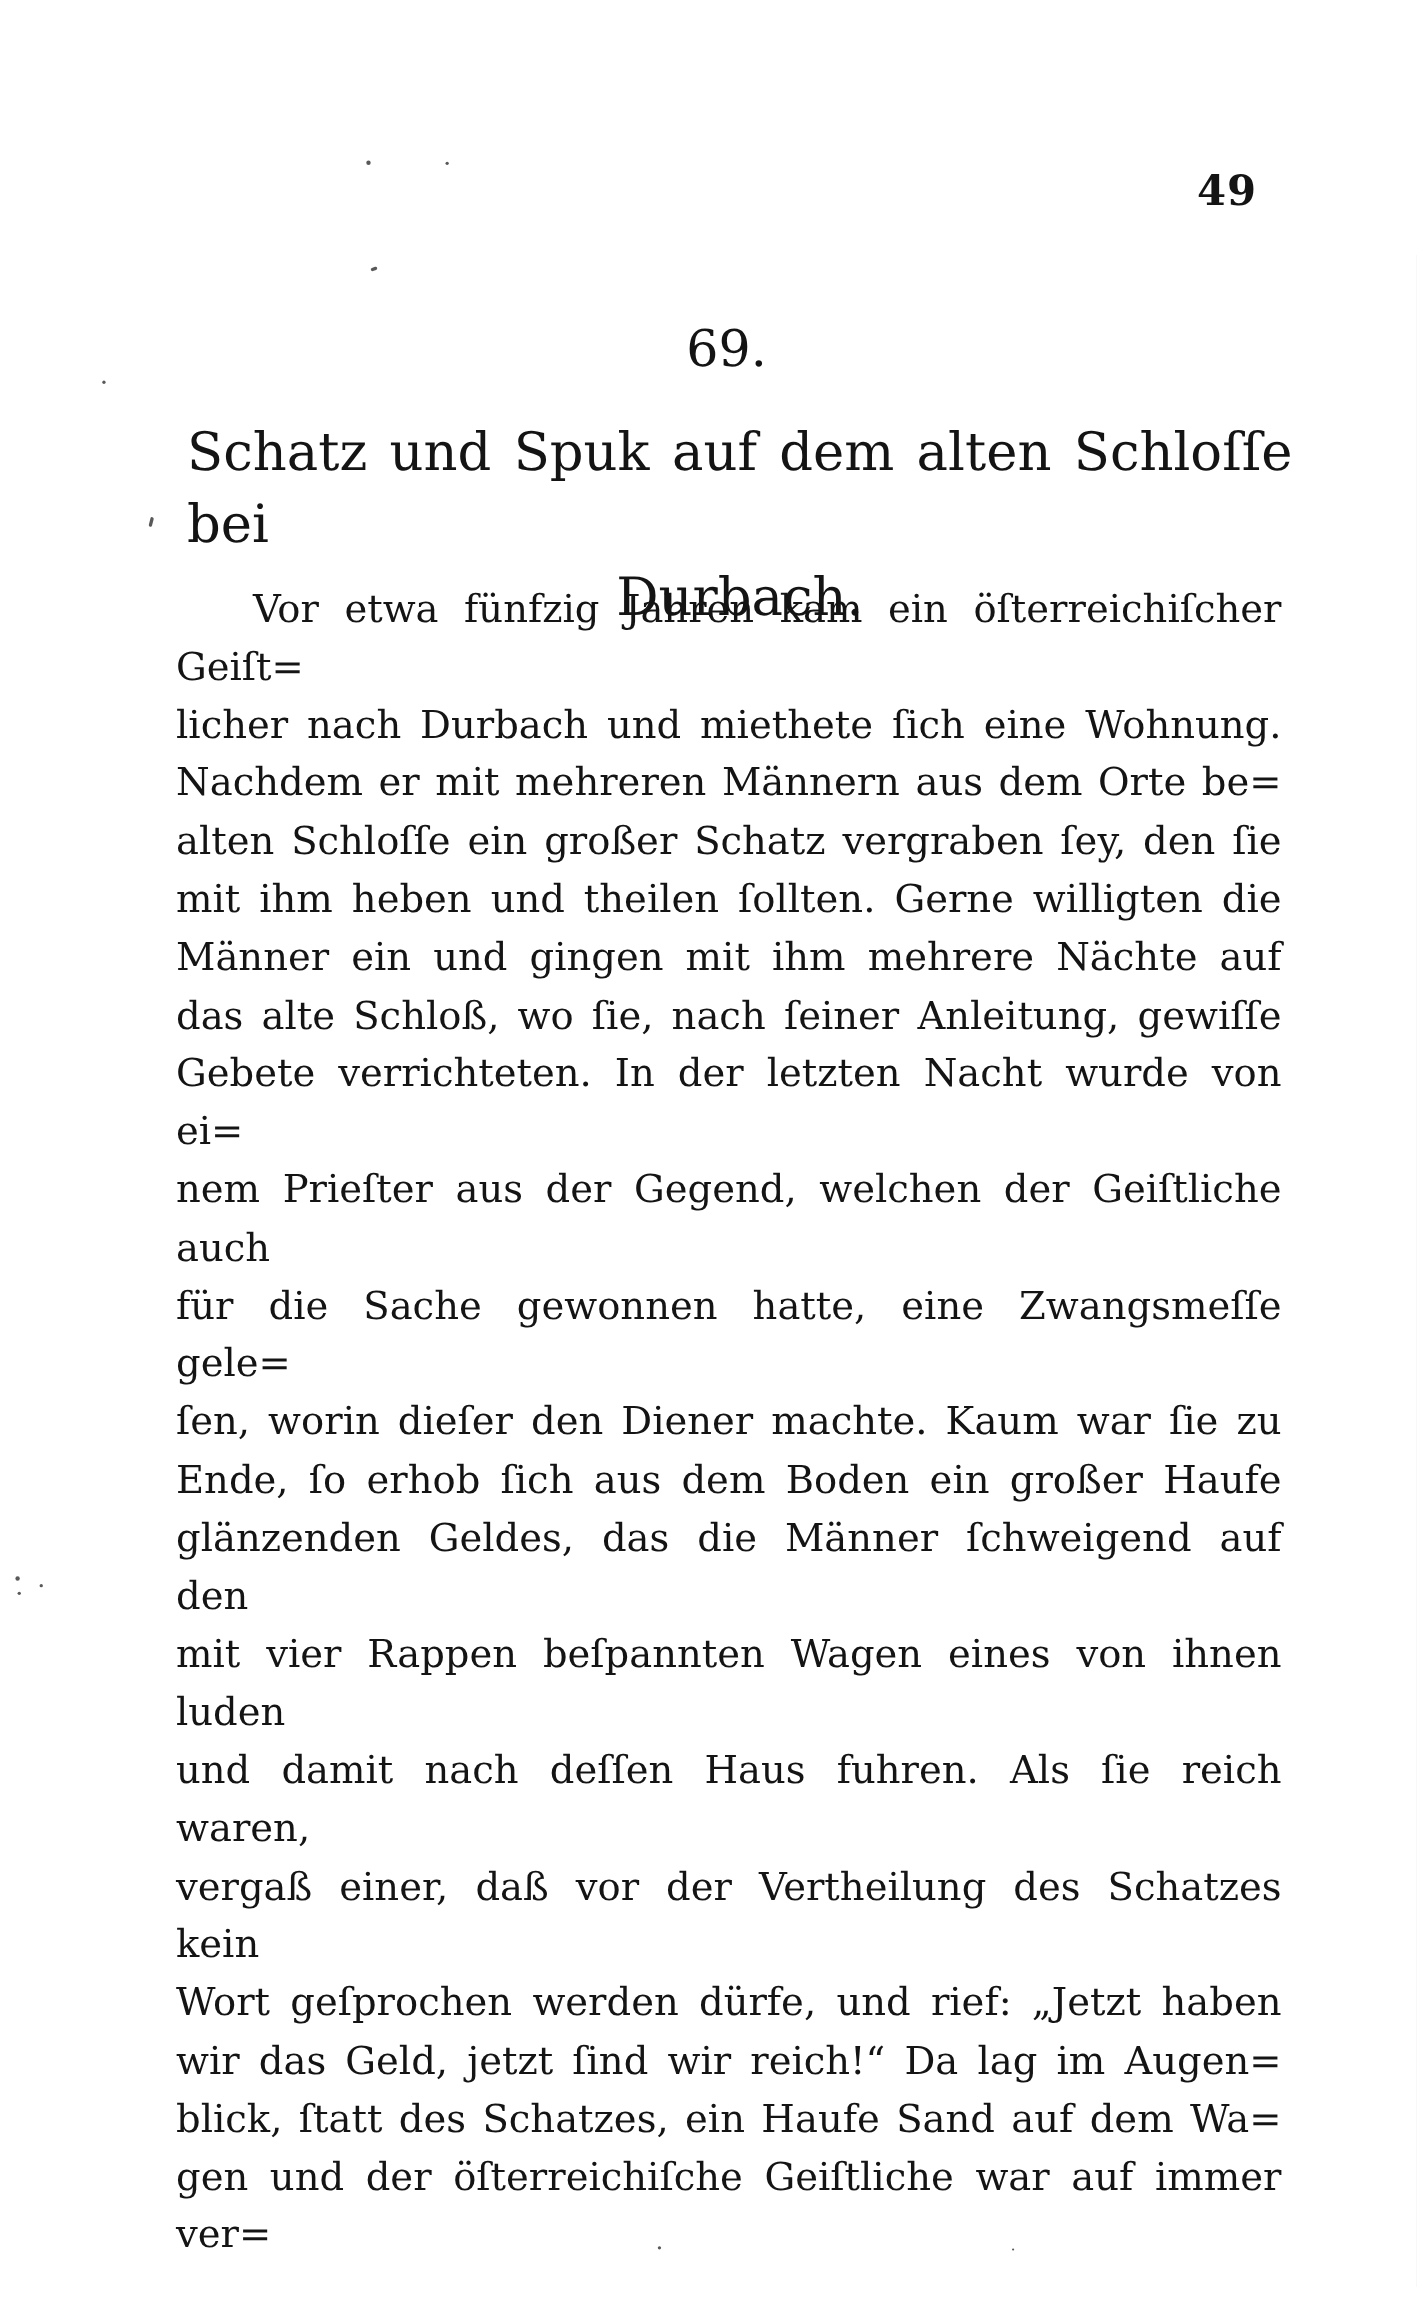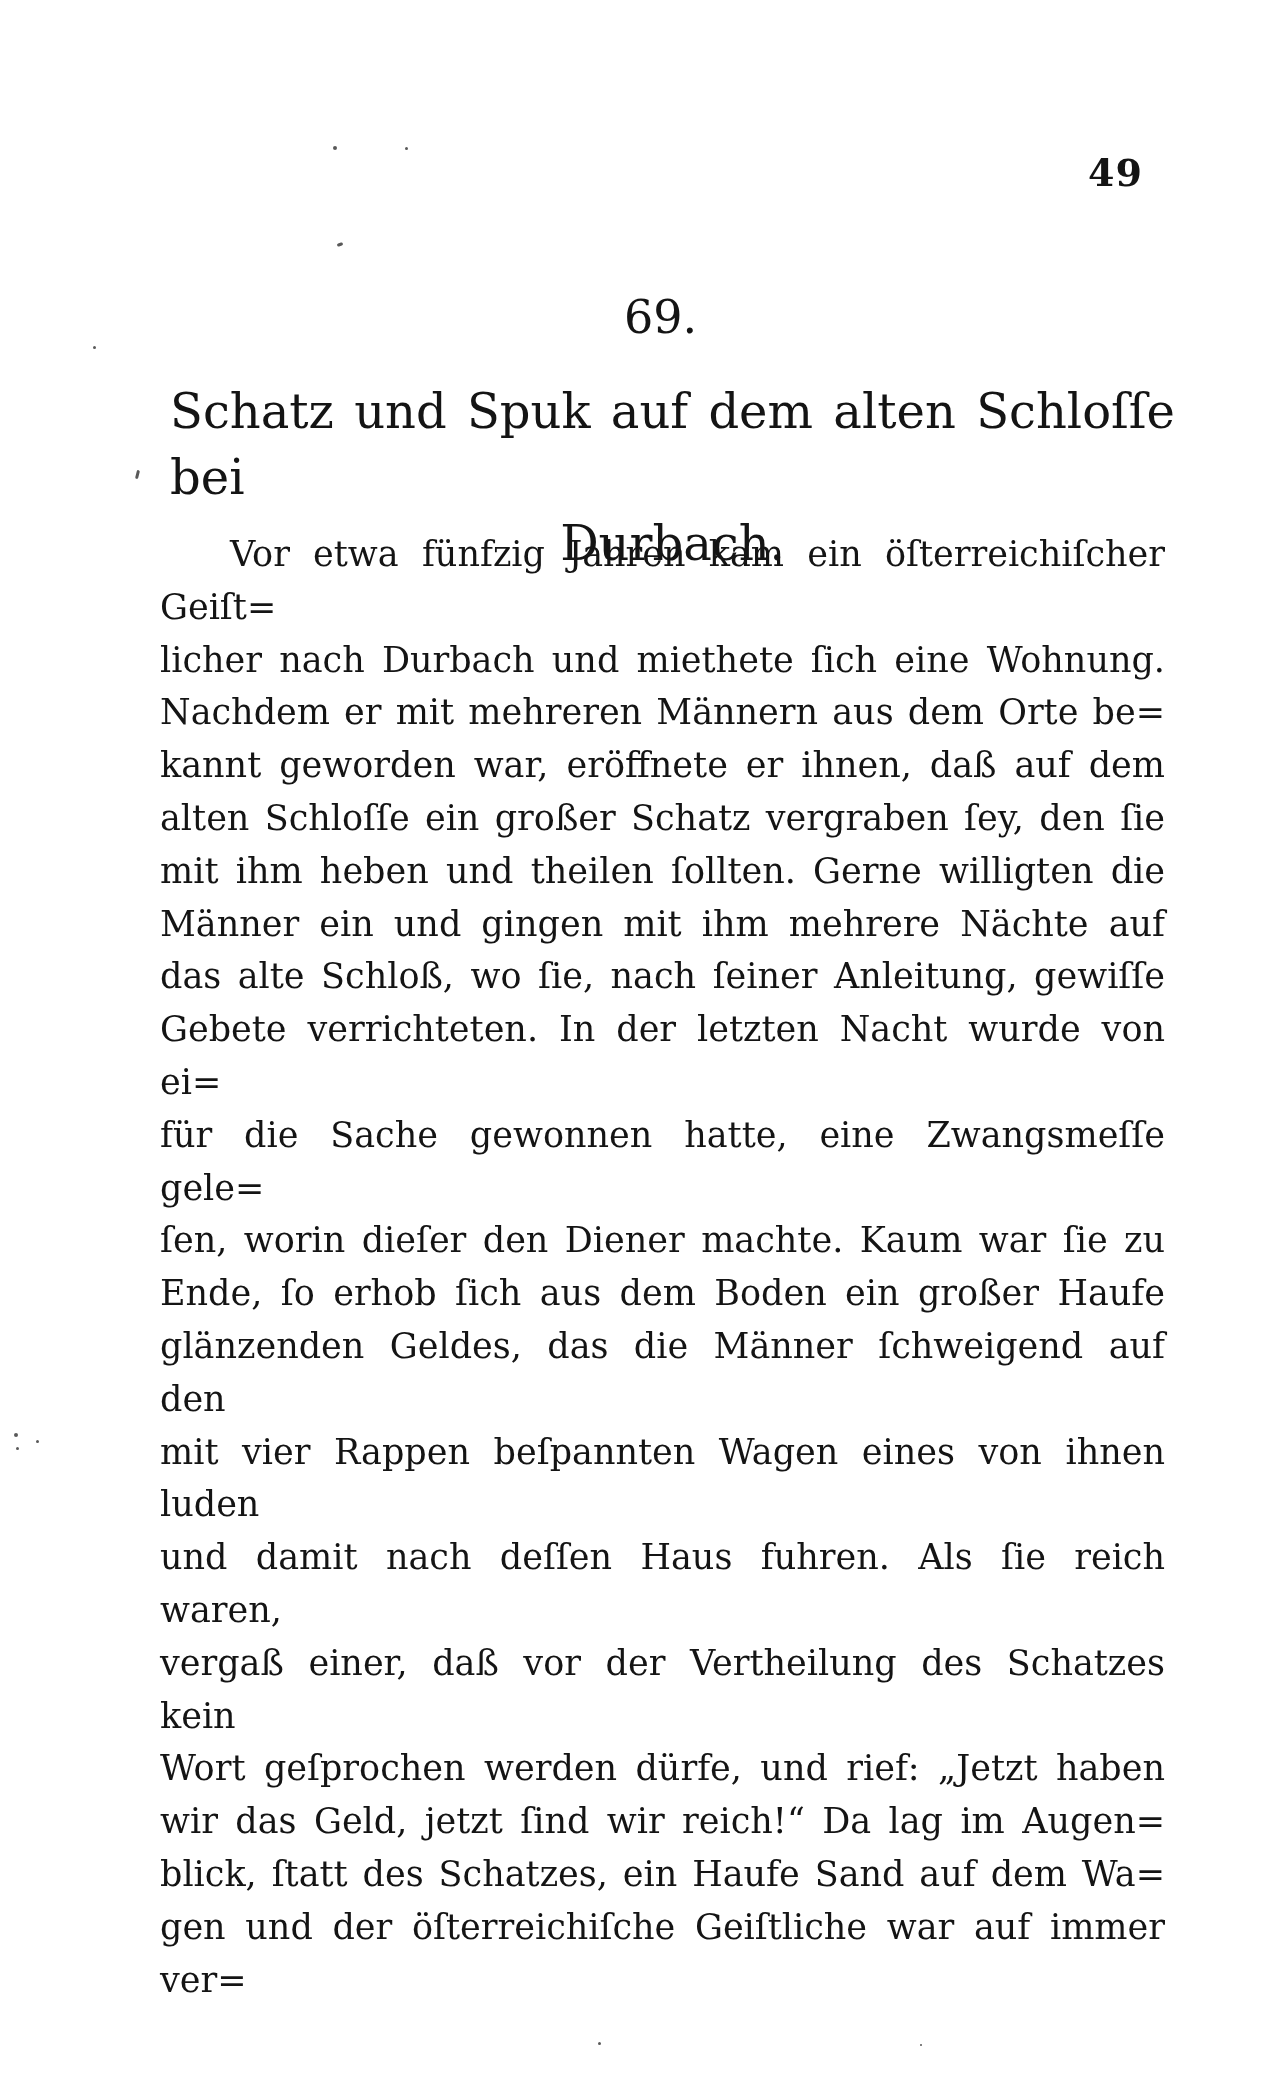--- a/index.html
+++ b/index.html
@@ -89,26 +89,26 @@
   <h1 class="title">
     <span class="title-line1">Schatz und Spuk auf dem alten Schloſſe bei</span>
     <span class="title-line2">Durbach.</span>
   </h1>
 
   <div class="body-text">
     <div class="paragraph">
         <div class="text-line">Vor etwa fünfzig Jahren kam ein öſterreichiſcher Geiſt=</div>
         <div class="text-line">licher nach Durbach und miethete ſich eine Wohnung.</div>
         <div class="text-line">Nachdem er mit mehreren Männern aus dem Orte be=</div>
-        <div class="text-line">kannt geworden war, eröffnete er ihnen, daß auf dem</div>
         <div class="text-line">alten Schloſſe ein großer Schatz vergraben ſey, den ſie</div>
         <div class="text-line">mit ihm heben und theilen ſollten. Gerne willigten die</div>
         <div class="text-line">Männer ein und gingen mit ihm mehrere Nächte auf</div>
         <div class="text-line">das alte Schloß, wo ſie, nach ſeiner Anleitung, gewiſſe</div>
         <div class="text-line">Gebete verrichteten. In der letzten Nacht wurde von ei=</div>
+        <div class="text-line">nem Prieſter aus der Gegend, welchen der Geiſtliche auch</div>
         <div class="text-line">für die Sache gewonnen hatte, eine Zwangsmeſſe gele=</div>
         <div class="text-line">ſen, worin dieſer den Diener machte. Kaum war ſie zu</div>
         <div class="text-line">Ende, ſo erhob ſich aus dem Boden ein großer Haufe</div>
         <div class="text-line">glänzenden Geldes, das die Männer ſchweigend auf den</div>
         <div class="text-line">mit vier Rappen beſpannten Wagen eines von ihnen luden</div>
         <div class="text-line">und damit nach deſſen Haus fuhren. Als ſie reich waren,</div>
         <div class="text-line">vergaß einer, daß vor der Vertheilung des Schatzes kein</div>
         <div class="text-line">Wort geſprochen werden dürfe, und rief: „Jetzt haben</div>
         <div class="text-line">wir das Geld, jetzt ſind wir reich!“ Da lag im Augen=</div>
         <div class="text-line">blick, ſtatt des Schatzes, ein Haufe Sand auf dem Wa=</div>

